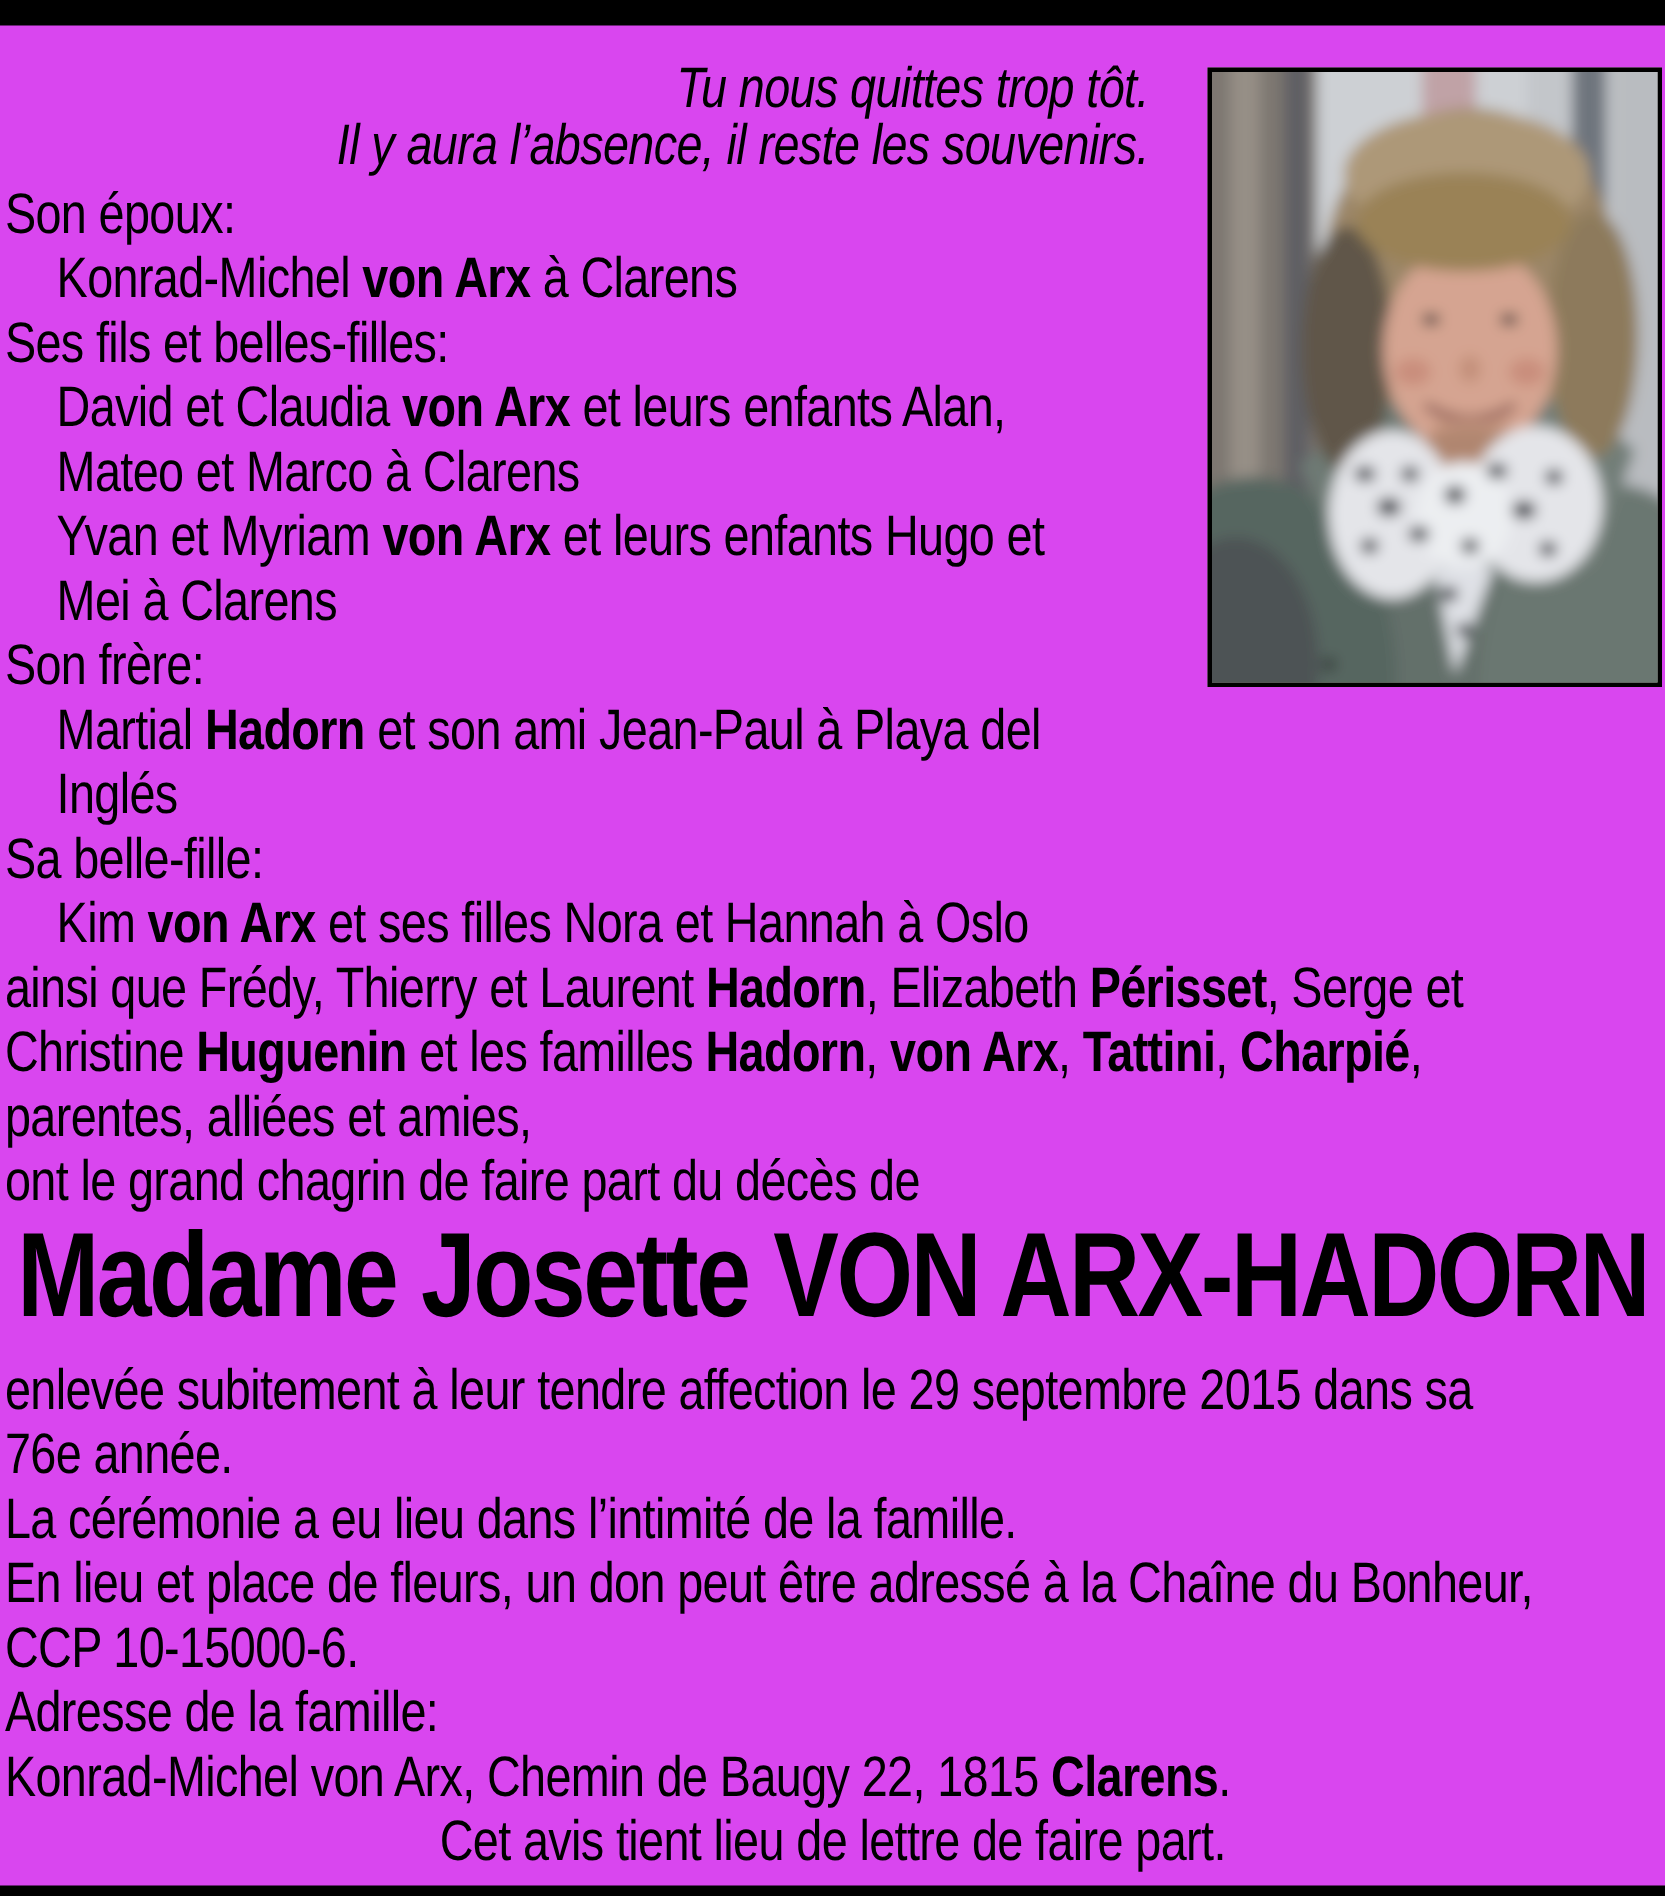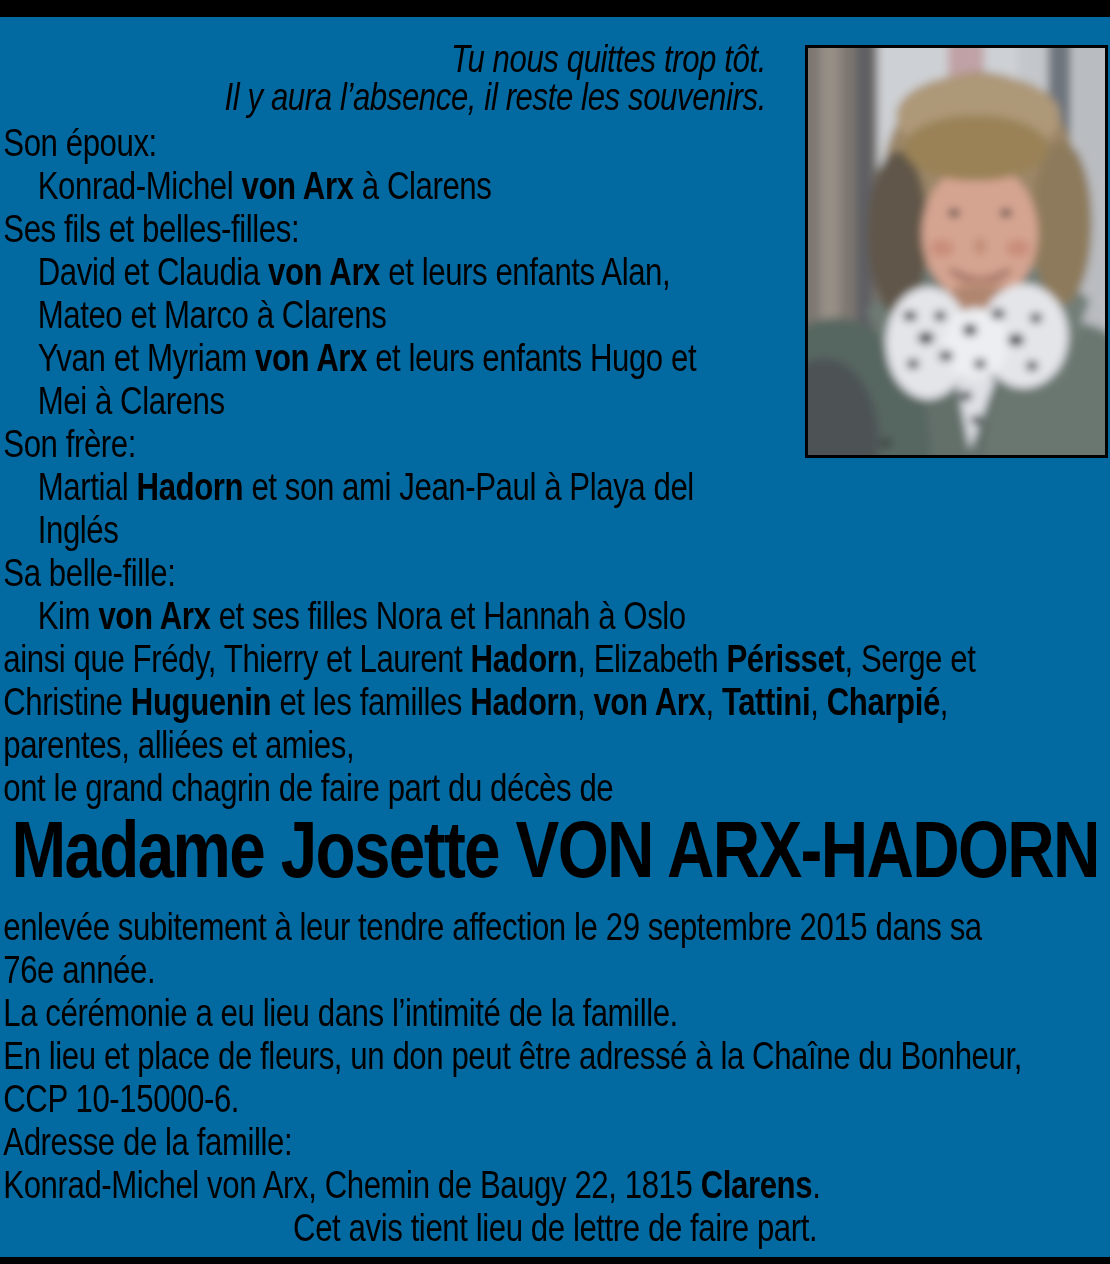--- a/index.html
+++ b/index.html
@@ -1,17 +1,17 @@
 <!DOCTYPE html>
 <html lang="fr"><head>
 <meta charset="utf-8">
 <style>
   html,body{margin:0;padding:0;background:#fff;}
   .page{
-    position:relative;width:1110px;height:1264px;background:#0369a1;
+    position:relative;width:1110px;height:1264px;background:#d946ef;
     overflow:hidden;color:#000;
     font-family:"Liberation Sans",sans-serif;
   }
   .bar{position:absolute;left:0;width:1110px;background:#000;}
   .bar.top{top:0;height:17px;}
   .bar.bottom{bottom:0;height:7px;}
 
   
   .scalewrap{
     position:absolute;top:0;left:0;width:1354px;

